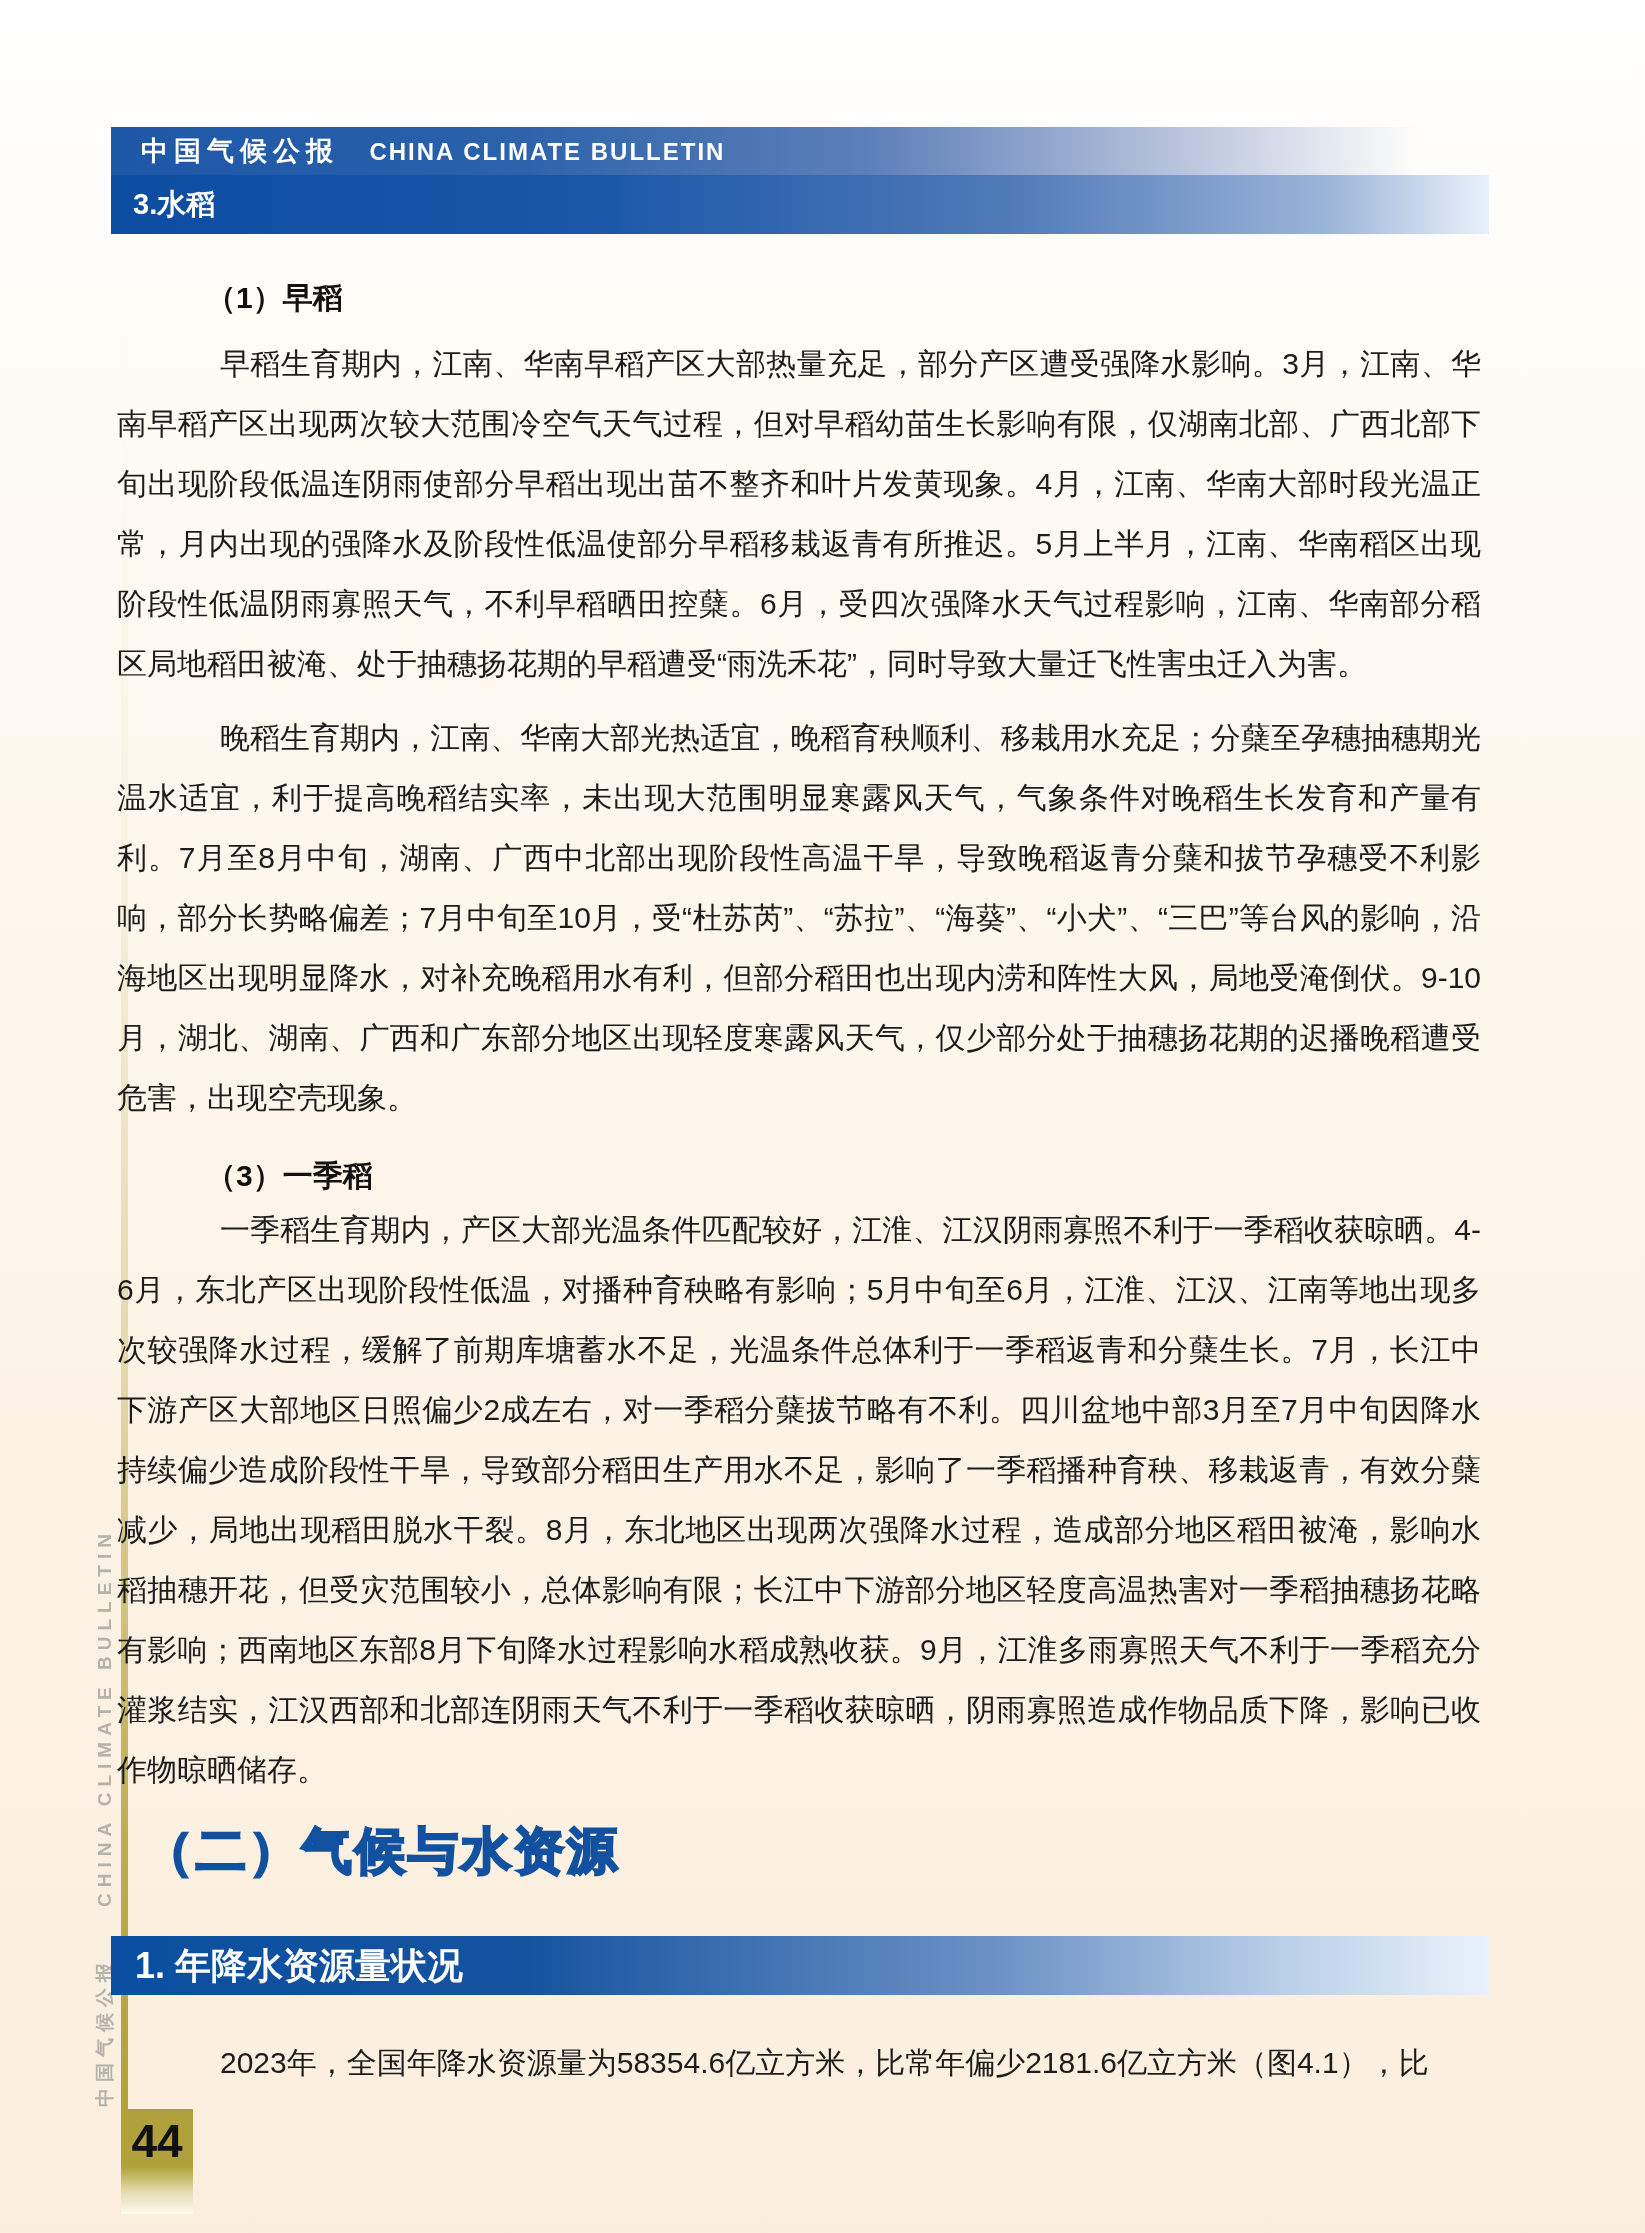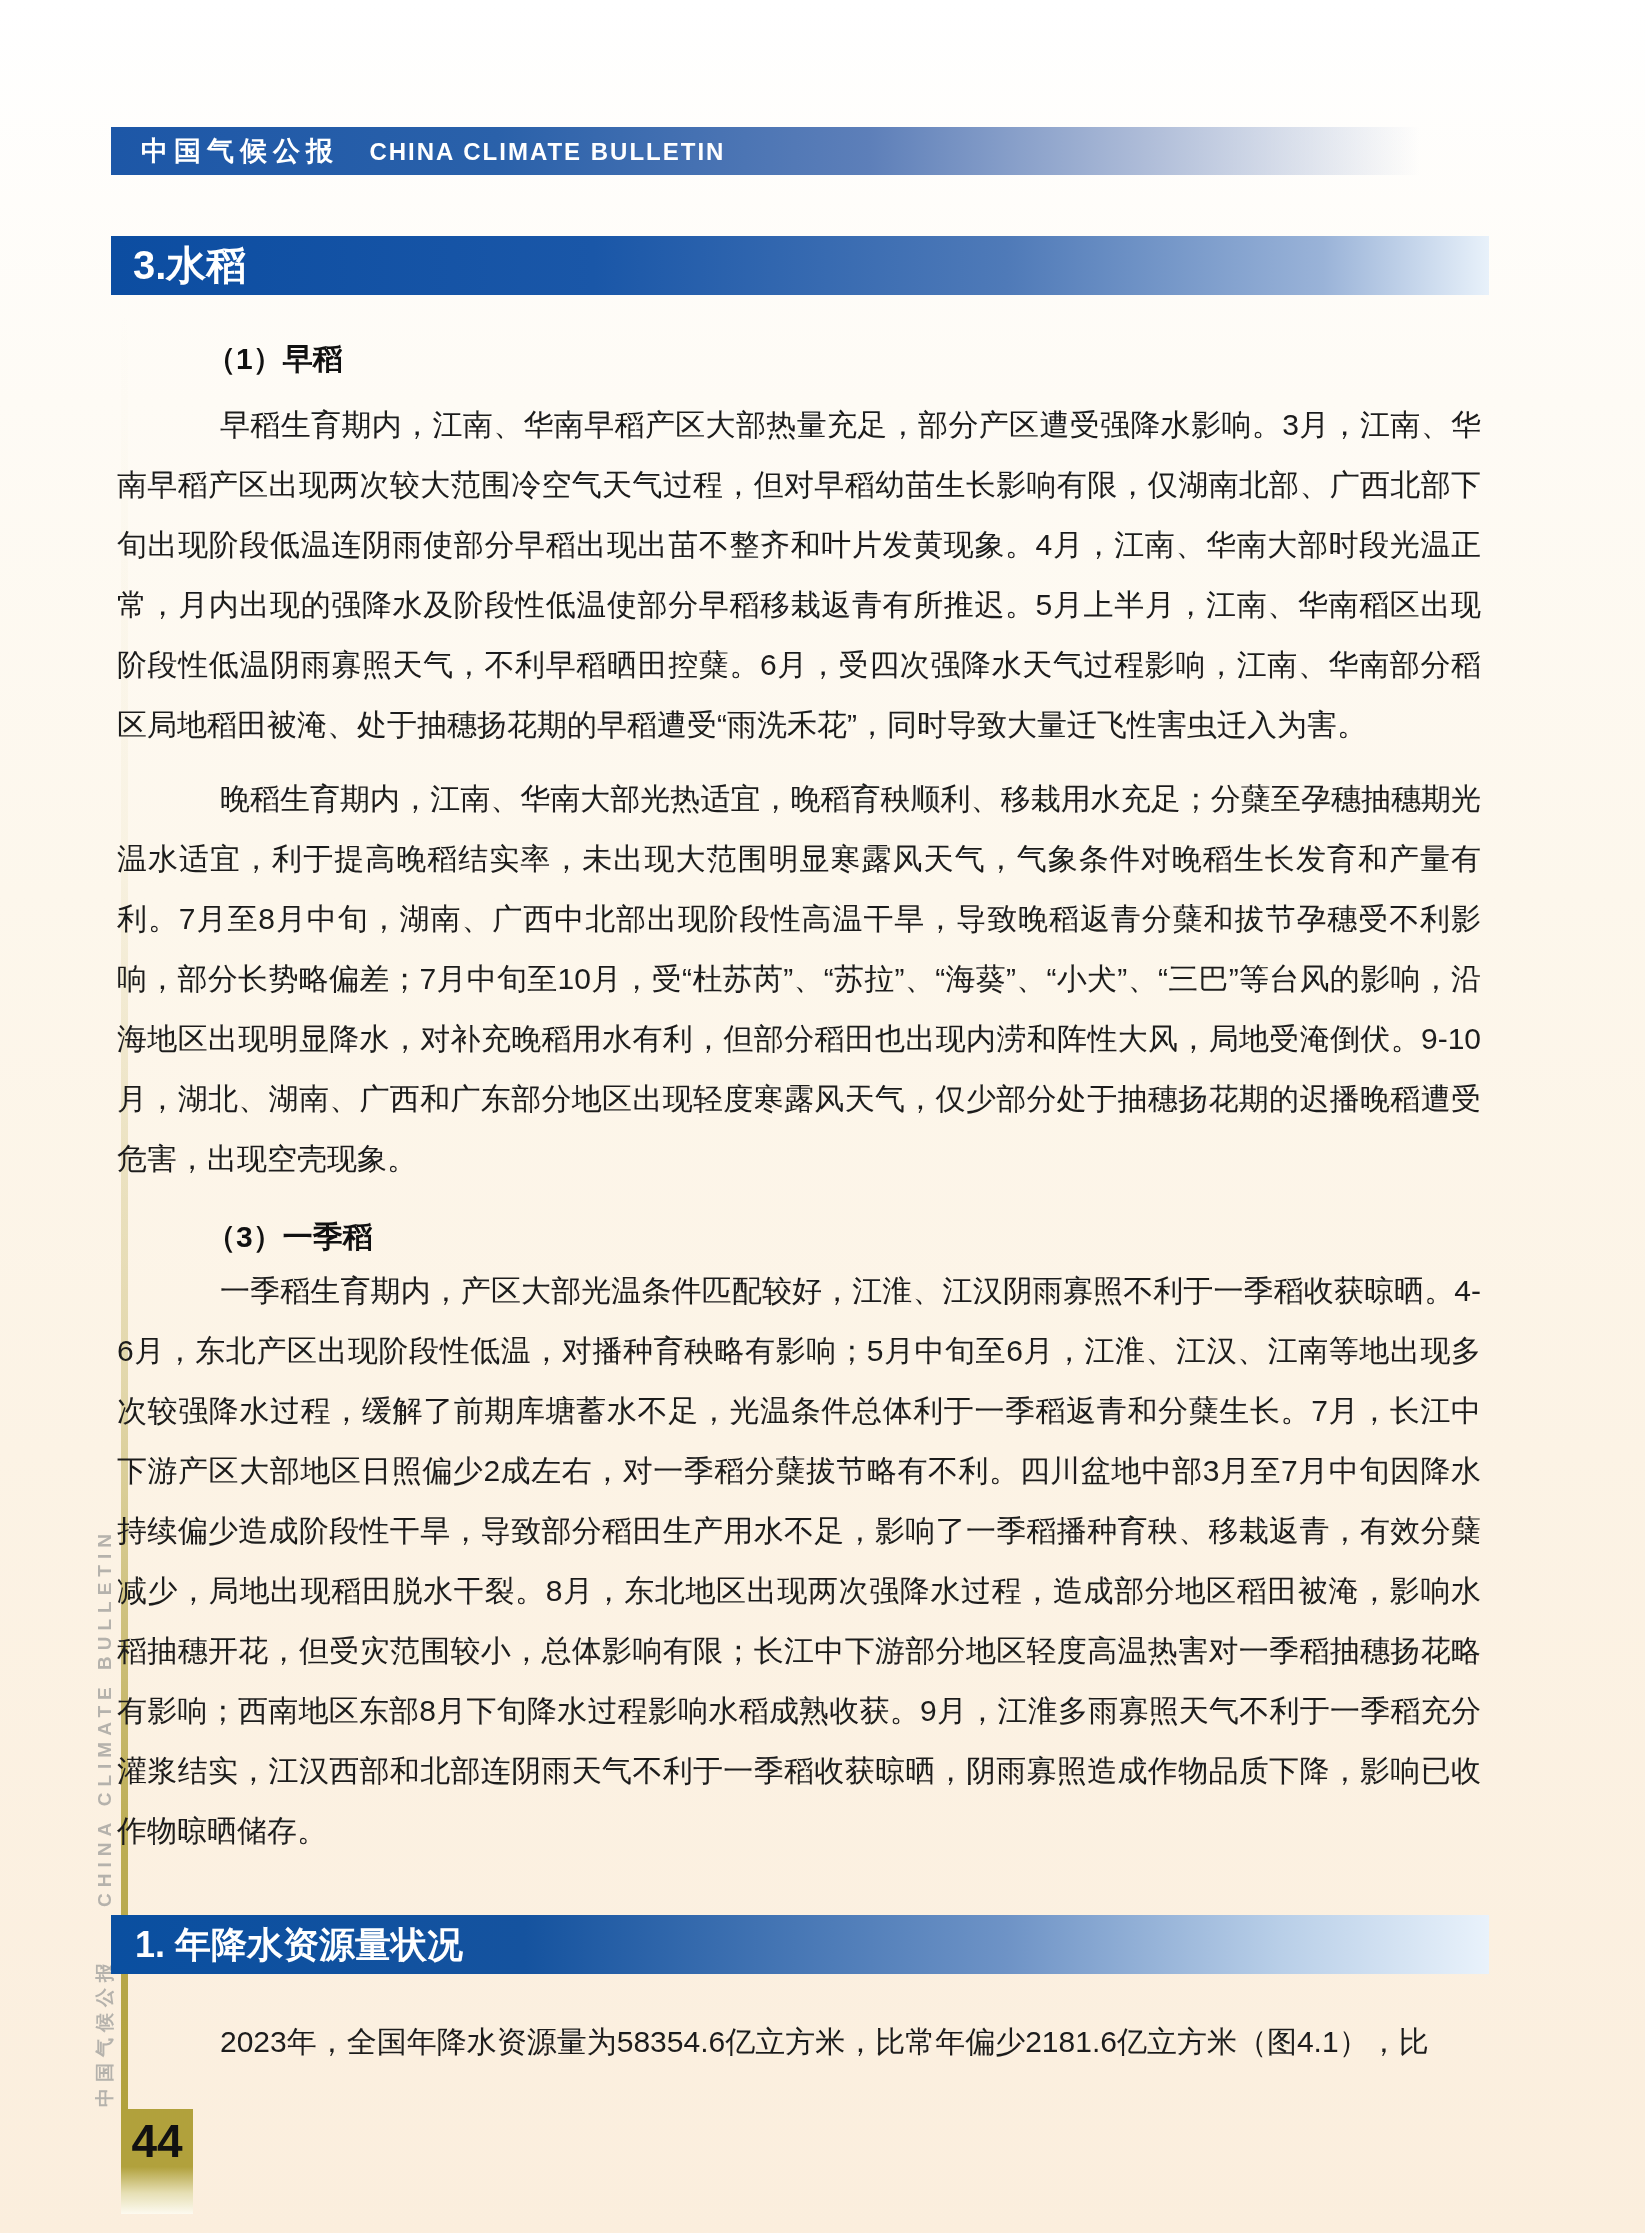--- a/index.html
+++ b/index.html
@@ -19,21 +19,21 @@
     color:#ffffff;white-space:nowrap;padding-left:30px;box-sizing:border-box;
   }
   .top-banner .zh{font-size:27px;font-weight:bold;letter-spacing:6px;}
   .top-banner .en{font-size:24px;font-weight:bold;letter-spacing:2px;margin-left:26px;}
 
   
   .bar{
     box-sizing:border-box;color:#ffffff;font-weight:bold;white-space:nowrap;
   }
   .bar.rice{
-    margin-top:61px;height:59px;line-height:59px;font-size:40px;padding-left:22px;
+    height:59px;line-height:59px;font-size:29px;padding-left:22px;
     background:linear-gradient(90deg,#0c4da1 0%,#1a57a8 35%,#4f7ab8 65%,#9ab3d8 88%,#e8f1fa 100%);
   }
   .bar.water{
     margin-top:54px;height:59px;line-height:59px;font-size:36px;padding-left:24px;
     background:linear-gradient(90deg,#0a4fa0 0%,#15539f 30%,#6e93c6 65%,#b9cfe8 85%,#e9f2fb 100%);
   }
 
   .subhead{
     margin:0;margin-left:95px;font-size:30px;font-weight:bold;color:#111111;
     line-height:44px;
@@ -104,20 +104,21 @@
     </div>
 
     <h3 class="subhead s1">（1）早稻</h3>
     <p class="body-text p1">早稻生育期内，江南、华南早稻产区大部热量充足，部分产区遭受强降水影响。3月，江南、华南早稻产区出现两次较大范围冷空气天气过程，但对早稻幼苗生长影响有限，仅湖南北部、广西北部下旬出现阶段低温连阴雨使部分早稻出现出苗不整齐和叶片发黄现象。4月，江南、华南大部时段光温正常，月内出现的强降水及阶段性低温使部分早稻移栽返青有所推迟。5月上半月，江南、华南稻区出现阶段性低温阴雨寡照天气，不利早稻晒田控蘖。6月，受四次强降水天气过程影响，江南、华南部分稻区局地稻田被淹、处于抽穗扬花期的早稻遭受“雨洗禾花”，同时导致大量迁飞性害虫迁入为害。</p>
 
     <p class="body-text p2">晚稻生育期内，江南、华南大部光热适宜，晚稻育秧顺利、移栽用水充足；分蘖至孕穗抽穗期光温水适宜，利于提高晚稻结实率，未出现大范围明显寒露风天气，气象条件对晚稻生长发育和产量有利。7月至8月中旬，湖南、广西中北部出现阶段性高温干旱，导致晚稻返青分蘖和拔节孕穗受不利影响，部分长势略偏差；7月中旬至10月，受“杜苏芮”、“苏拉”、“海葵”、“小犬”、“三巴”等台风的影响，沿海地区出现明显降水，对补充晚稻用水有利，但部分稻田也出现内涝和阵性大风，局地受淹倒伏。9-10月，湖北、湖南、广西和广东部分地区出现轻度寒露风天气，仅少部分处于抽穗扬花期的迟播晚稻遭受危害，出现空壳现象。</p>
 
     <h3 class="subhead s3">（3）一季稻</h3>
     <p class="body-text p3">一季稻生育期内，产区大部光温条件匹配较好，江淮、江汉阴雨寡照不利于一季稻收获晾晒。4-6月，东北产区出现阶段性低温，对播种育秧略有影响；5月中旬至6月，江淮、江汉、江南等地出现多次较强降水过程，缓解了前期库塘蓄水不足，光温条件总体利于一季稻返青和分蘖生长。7月，长江中下游产区大部地区日照偏少2成左右，对一季稻分蘖拔节略有不利。四川盆地中部3月至7月中旬因降水持续偏少造成阶段性干旱，导致部分稻田生产用水不足，影响了一季稻播种育秧、移栽返青，有效分蘖减少，局地出现稻田脱水干裂。8月，东北地区出现两次强降水过程，造成部分地区稻田被淹，影响水稻抽穗开花，但受灾范围较小，总体影响有限；长江中下游部分地区轻度高温热害对一季稻抽穗扬花略有影响；西南地区东部8月下旬降水过程影响水稻成熟收获。9月，江淮多雨寡照天气不利于一季稻充分灌浆结实，江汉西部和北部连阴雨天气不利于一季稻收获晾晒，阴雨寡照造成作物品质下降，影响已收作物晾晒储存。</p>
 
+    <h2 class="big-heading">（二）气候与水资源</h2>
 
     <div class="bar water">
       <span>1. 年降水资源量状况</span>
     </div>
 
     <p class="body-text final">2023年，全国年降水资源量为58354.6亿立方米，比常年偏少2181.6亿立方米（图4.1），比</p>
 
   </div>
 </div>
 

